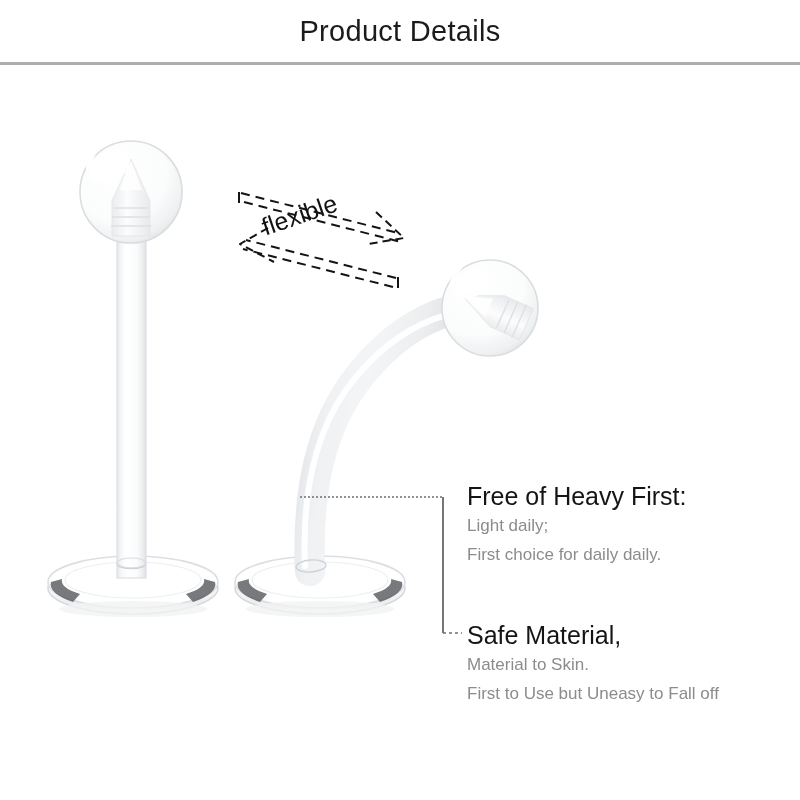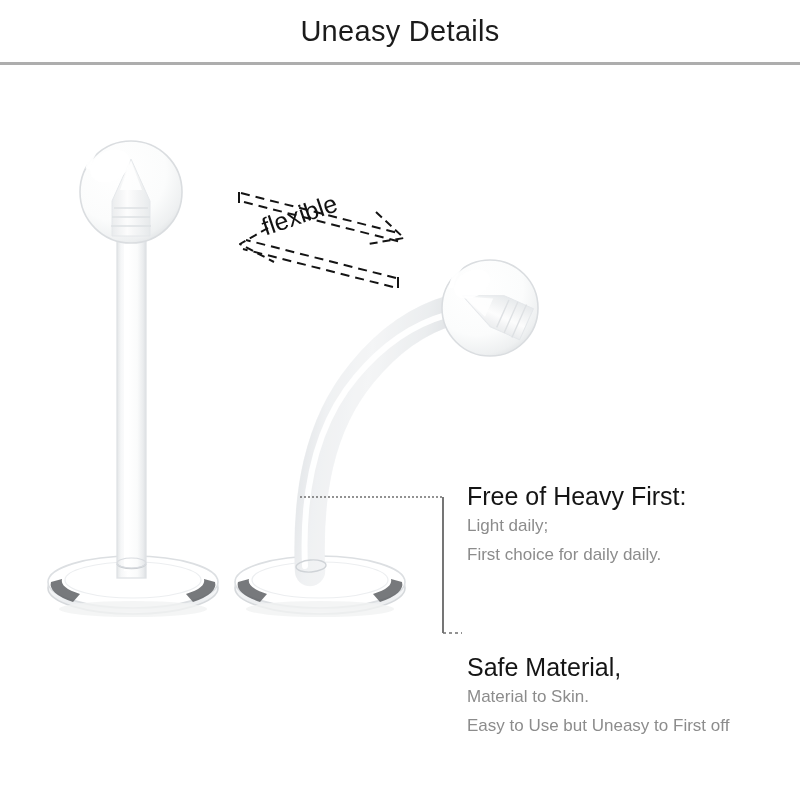--- a/index.html
+++ b/index.html
@@ -87,27 +87,27 @@
     white-space: nowrap;
     font-weight: 400;
   }
   .annotation .ann-line {
     font-size: 17px;
     line-height: 29px;
     color: #8c8c8c;
     white-space: nowrap;
   }
   #annotation-heavy-sense { top: 481px; }
-  #annotation-safe-material { top: 652px; }
+  #annotation-safe-material { top: 620px; }
 </style>
 </head>
 <body>
 
 <div class="page-header">
-  <div class="page-title">Uneasy Details</div>
+  <div class="page-title">Product Details</div>
   <div class="header-rule"></div>
 </div>
 
 <div class="stage">
 
   <svg width="800" height="734" viewBox="0 0 800 734">
     <defs>
 
       <radialGradient id="ballGrad" cx="36%" cy="30%" r="78%">
         <stop offset="0%" stop-color="#ffffff"></stop>
@@ -249,14 +249,14 @@
 
 <div class="annotation" id="annotation-heavy-sense">
   <div class="ann-title">Free of Heavy First:</div>
   <div class="ann-line">Light daily;</div>
   <div class="ann-line">First choice for daily daily.</div>
 </div>
 
 <div class="annotation" id="annotation-safe-material">
   <div class="ann-title">Safe Material,</div>
   <div class="ann-line">Material to Skin.</div>
-  <div class="ann-line">Easy to Use but Uneasy to First off</div>
+  <div class="ann-line">First to Use but Uneasy to Fall off</div>
 </div>
 
 </body></html>

